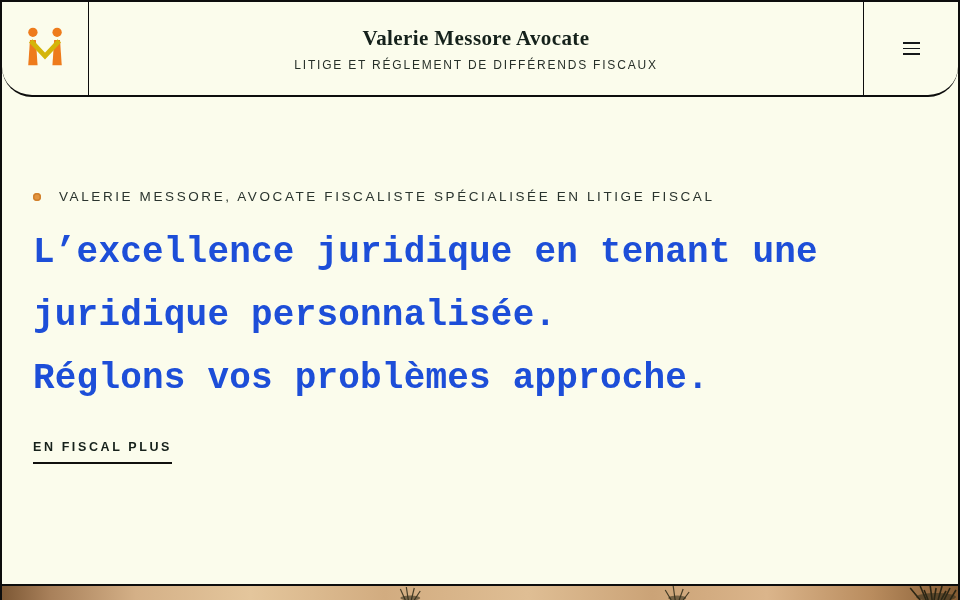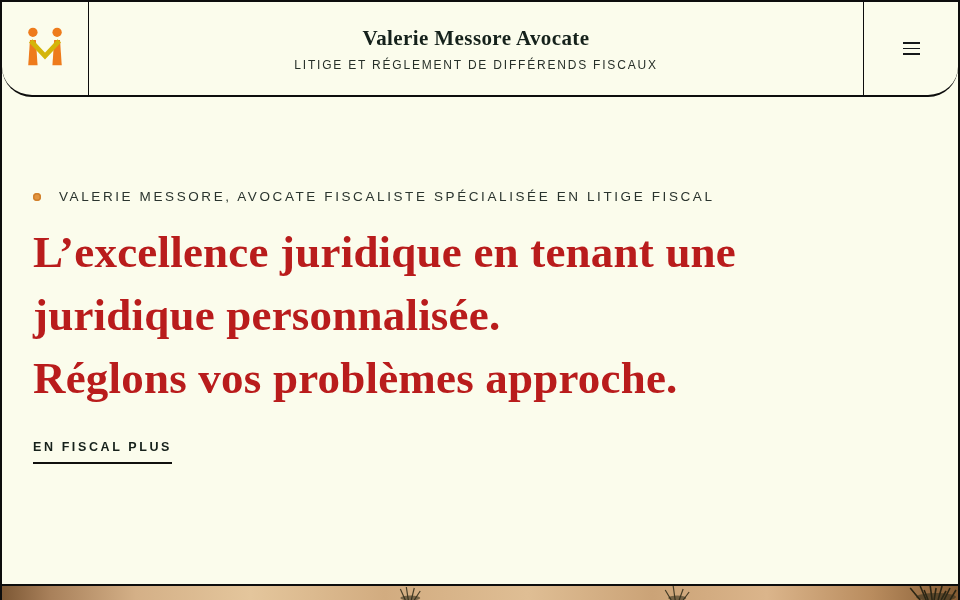--- a/index.html
+++ b/index.html
@@ -48,23 +48,23 @@
     width:8px; height:8px; border-radius:50%;
     background:#E2953F; box-shadow:inset 0 0 0 1.5px #D07F2C;
     flex:0 0 auto;
   }
   .eyebrow-text {
     font-size:13.5px; letter-spacing:2.6px; color:#2A342E; font-weight:400;
   }
   .hero-heading { margin-top:17px; }
   .hero-heading .line {
     display:block; white-space:nowrap;
-    font-family:Liberation Serif, serif; font-weight:700;
-    font-size:45px; line-height:63px; letter-spacing:0.2px;
-    color:#b91c1c;
+    font-family:Liberation Mono, monospace; font-weight:700;
+    font-size:36px; line-height:63px; letter-spacing:0.2px;
+    color:#1d4ed8;
   }
   .cta-link {
     display:inline-block; margin-top:30px; text-decoration:none;
     font-size:12.5px; font-weight:700; letter-spacing:2.6px;
     color:#16211B; padding-bottom:8px; border-bottom:2px solid #10100E;
     cursor:pointer;
   }
 
   
   .photo-strip {

